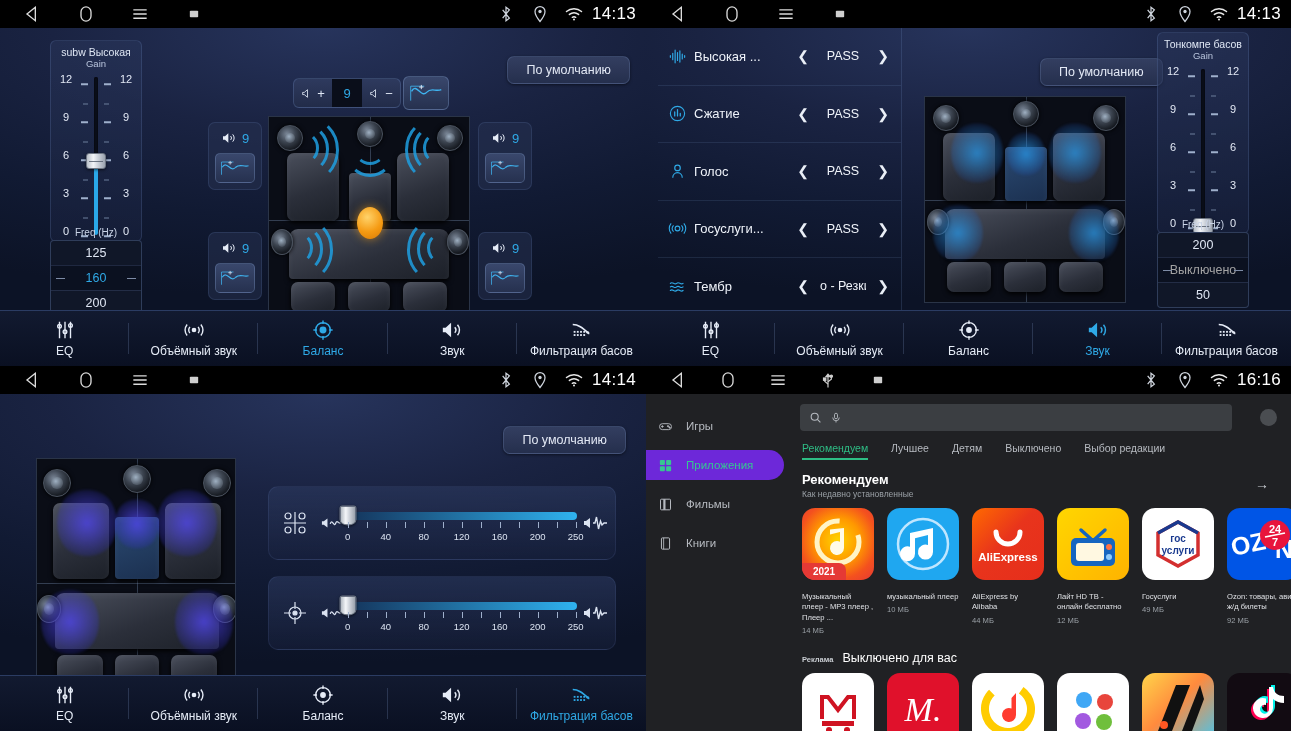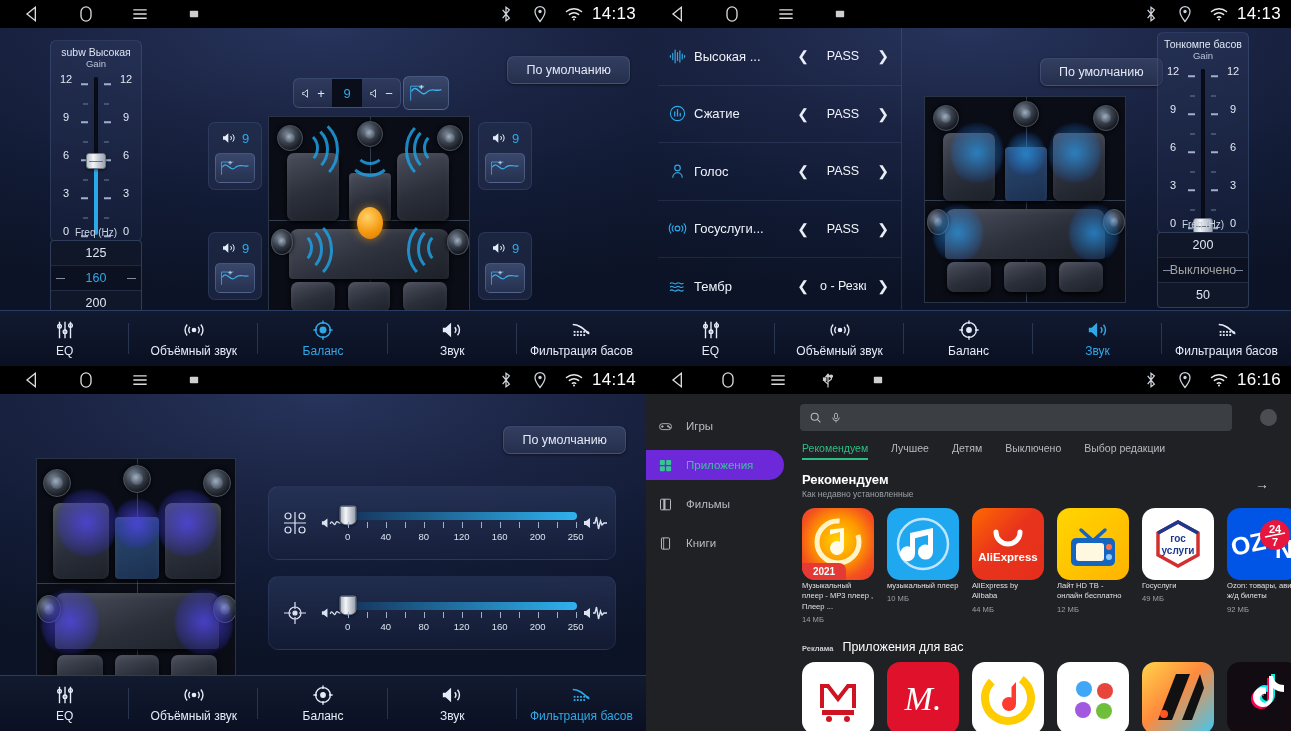--- a/index.html
+++ b/index.html
@@ -171,21 +171,21 @@
   .gp-tabs .t { padding-bottom:6px; }
   .gp-tabs .t.active { color:#2ebd85; box-shadow:inset 0 -2px 0 #2ebd85; }
   .gp-sec { padding:12px 0 0 8px; position:relative; }
   .gp-sec h3 { font-size:13px; color:#fff; font-weight:bold; }
   .gp-sec .sub { font-size:8.5px; color:#9aa0a6; margin-top:2px; }
   .gp-arrow { position:absolute; right:22px; top:16px; color:#cdd1d6; font-size:14px; }
   .apps { display:flex; gap:13px; padding:9px 0 0 8px; }
   .app { width:72px; }
   .app .ic { width:72px; height:72px; border-radius:13px; overflow:hidden;
     position:relative; }
-  .app .ttl { font-size:7.6px; line-height:1.35; color:#dfe1e5; margin-top:1px; }
+  .app .ttl { font-size:7.6px; line-height:1.35; color:#dfe1e5; margin-top:12px; }
   .app .sz { font-size:7.6px; color:#9aa0a6; margin-top:3px; }
   .adrow { display:flex; align-items:baseline; gap:9px; padding:16px 0 0 8px; }
   .adrow .lbl { font-size:7.5px; color:#c9cdd2; font-weight:bold; }
   .adrow .hd { font-size:12.5px; color:#fff; }
 </style>
 </head>
 <body>
 
 <div class="grid">
 
@@ -1123,21 +1123,21 @@
                 </svg>
             </div>
             <div class="ttl">Ozon: товары, авиа, ж/д билеты</div>
             <div class="sz">92 МБ</div>
           </div>
 
         </div>
 
         <div class="adrow">
           <span class="lbl">Реклама</span>
-          <span class="hd">Приложения для вас</span>
+          <span class="hd">Выключено для вас</span>
         </div>
 
         <div class="apps" style="padding-top:8px">
           <div class="app">
               <div class="ic" style="background:#fff">
             <svg viewBox="0 0 72 72" width="72" height="72">
                   <path d="M20 46V24h6l10 13 10-13h6v22" fill="none" stroke="#cf1322" stroke-width="4"></path>
                   <rect x="20" y="48" width="32" height="5" fill="#cf1322"></rect>
                   <circle cx="27" cy="57" r="3" fill="#cf1322"></circle>
                   <circle cx="45" cy="57" r="3" fill="#cf1322"></circle>

